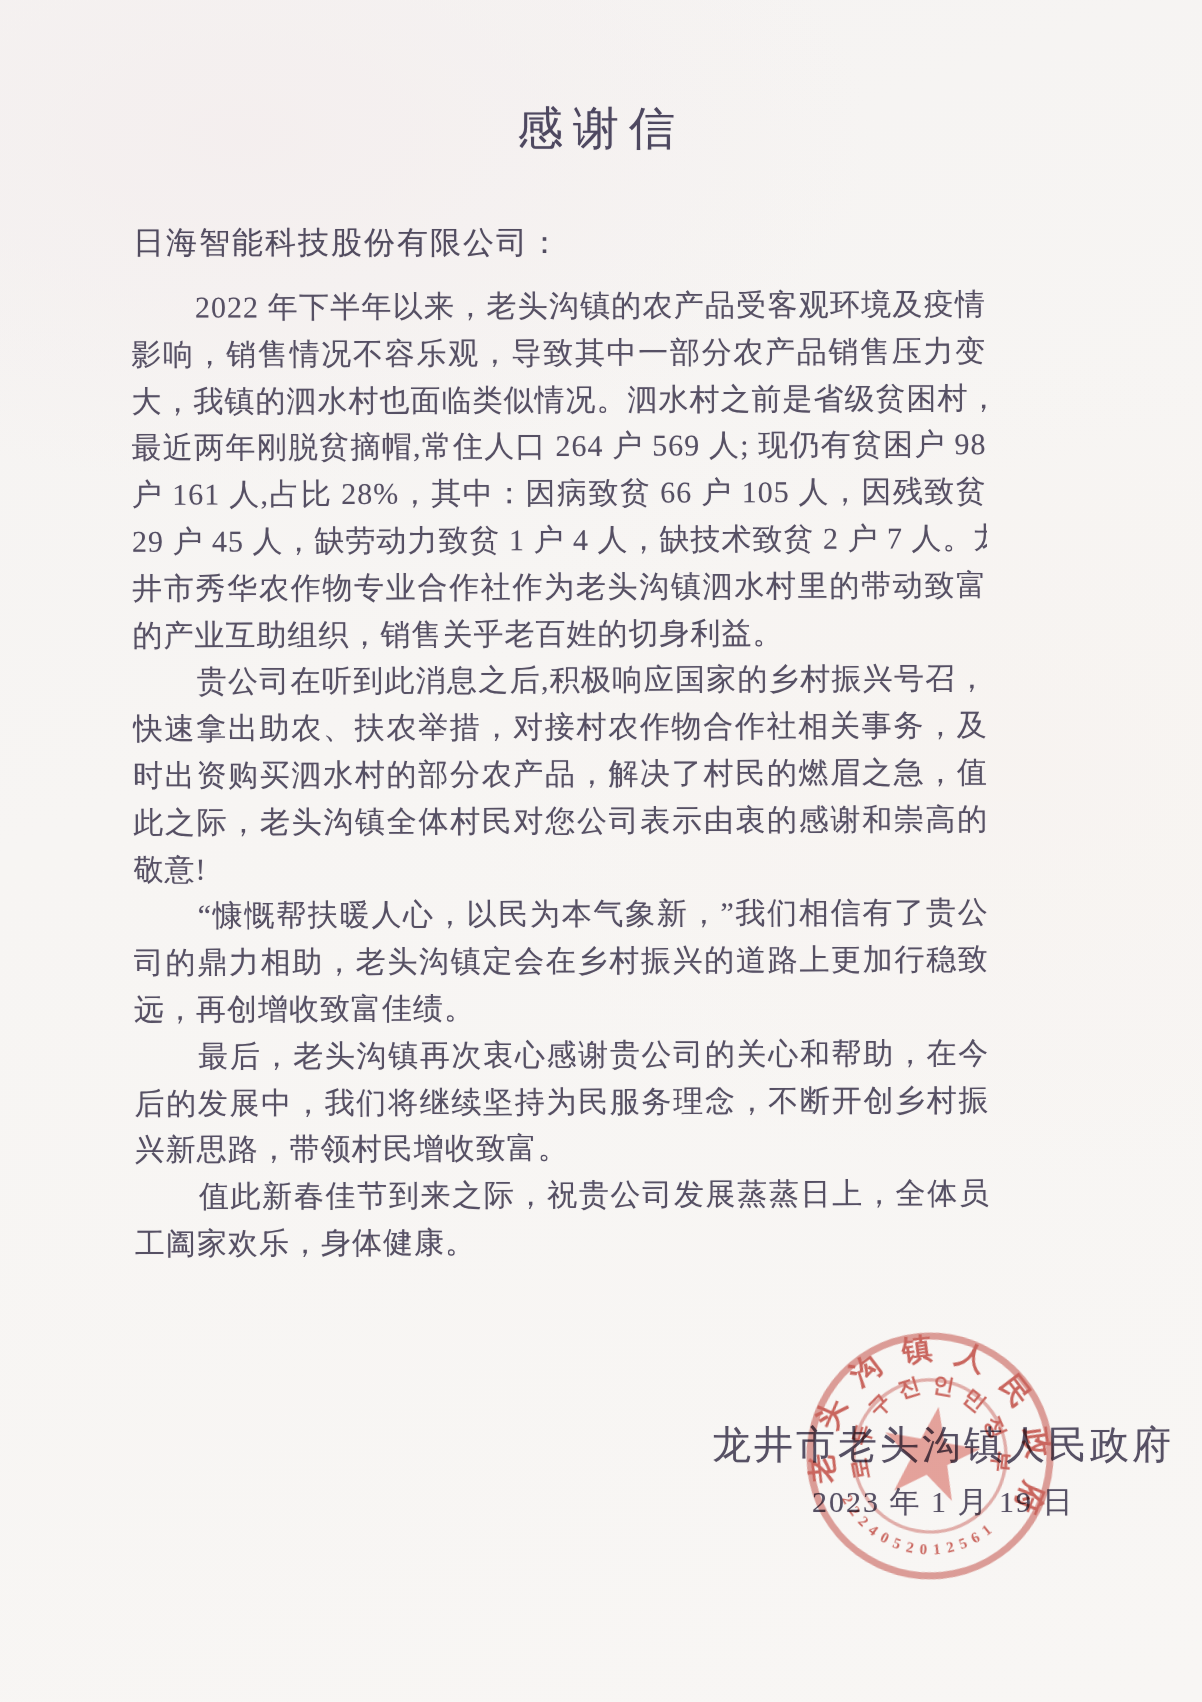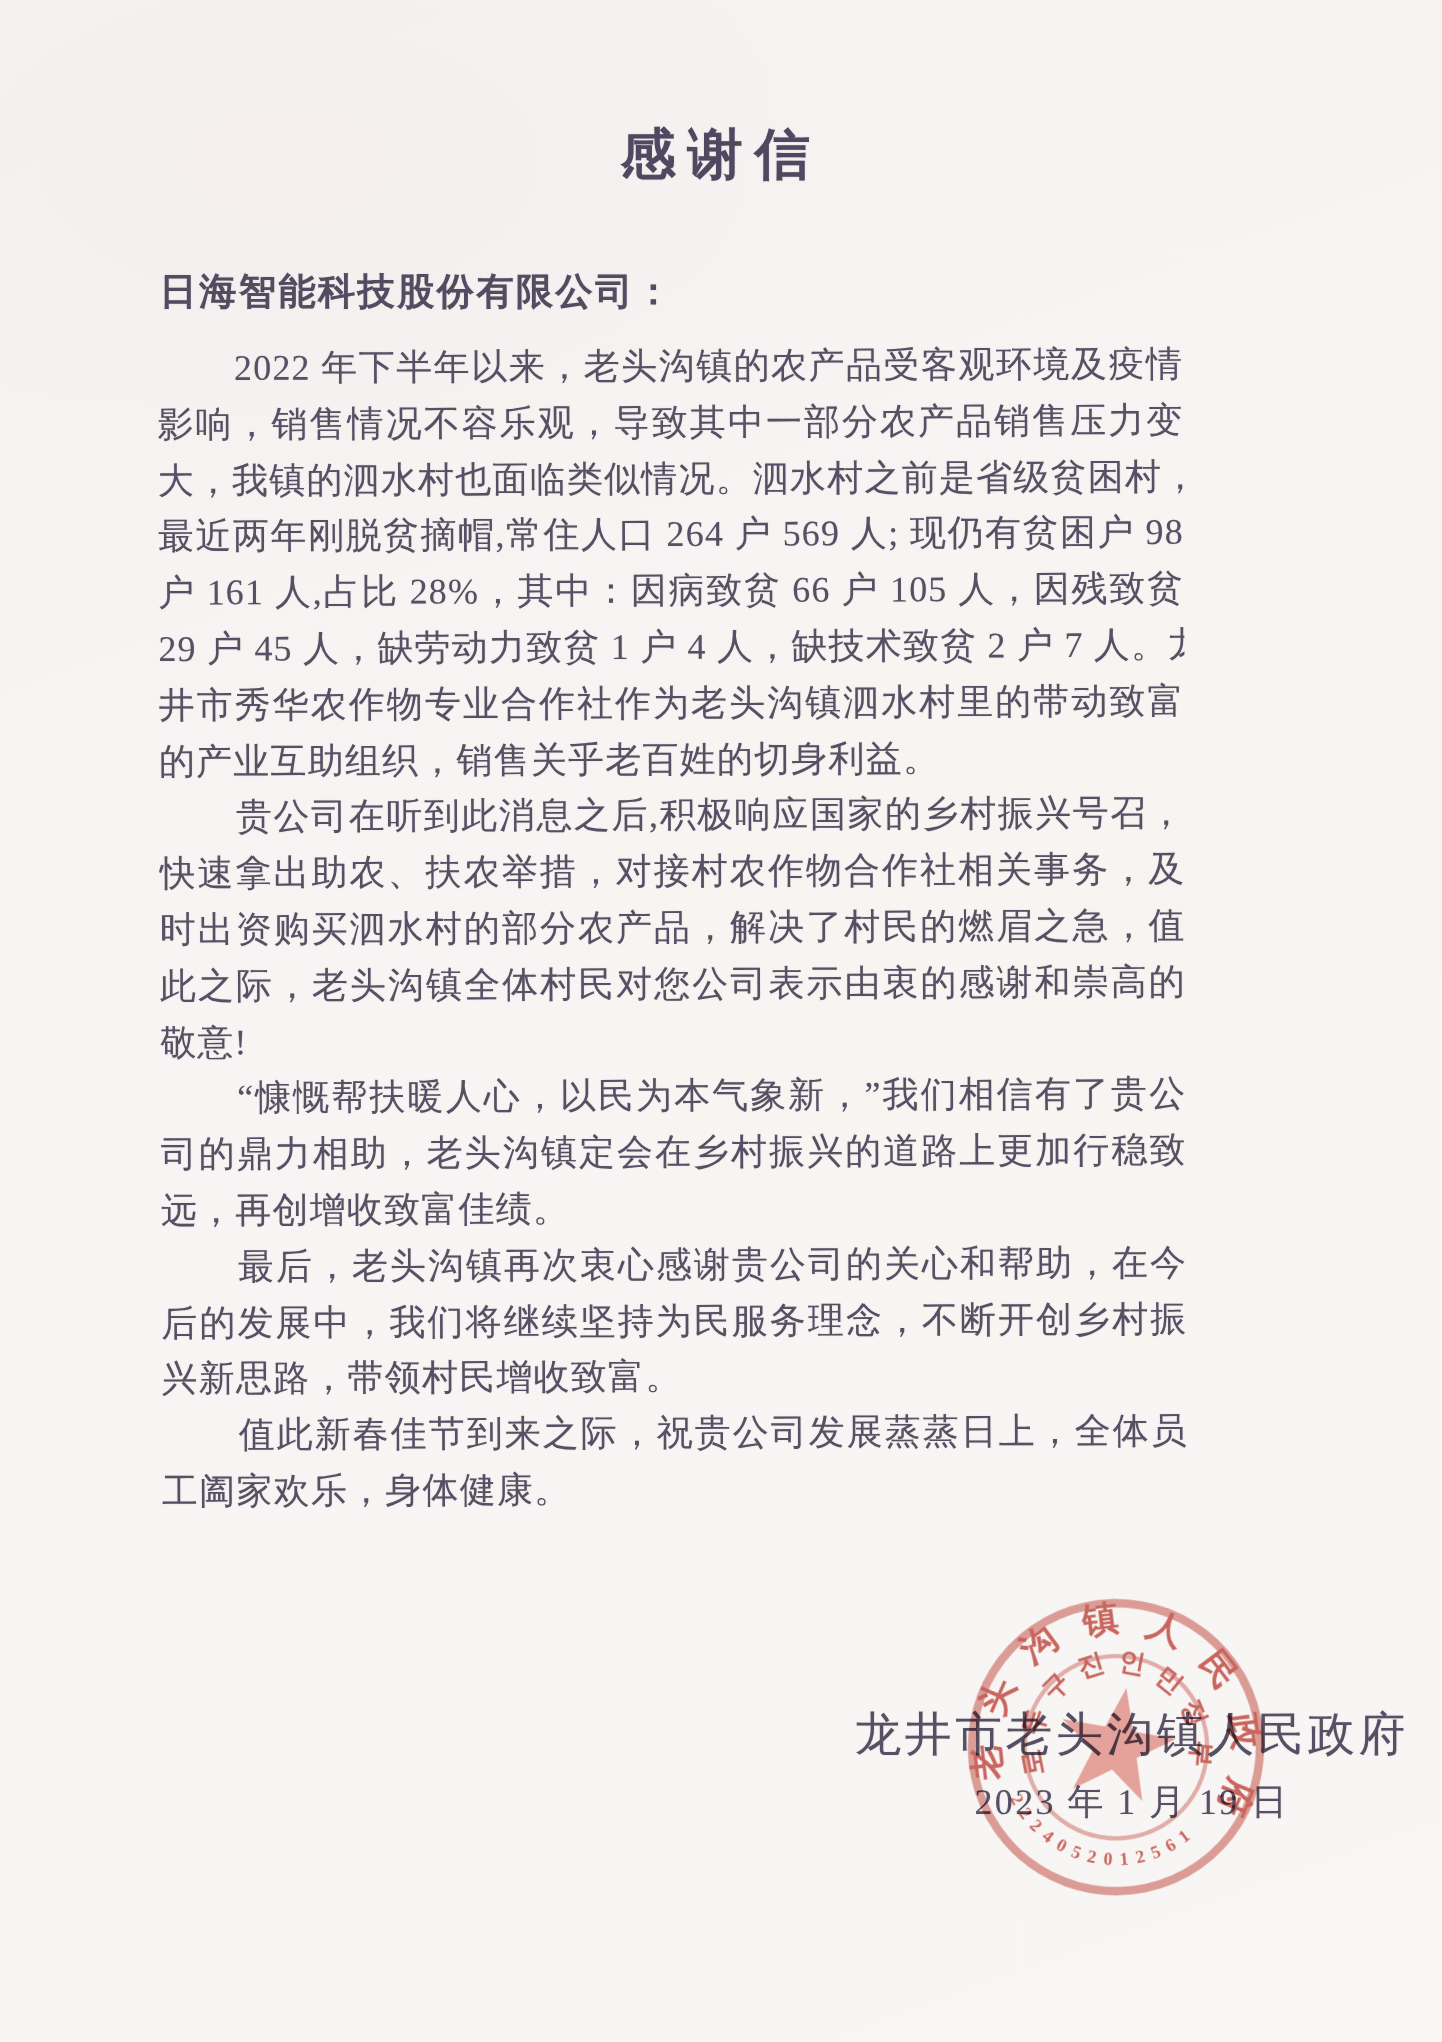--- a/index.html
+++ b/index.html
@@ -23,31 +23,31 @@
       linear-gradient(160deg, #f5f3f2 0%, #f7f5f3 40%, #f8f6f4 100%);
   }
   .ink { color: #565064; }
   .letter-title {
     position: absolute;
     top: 98px;
     left: 0;
     width: 100%;
     text-align: center;
     font-size: 46px;
-    font-weight: 700;
+    font-weight: 400;
     letter-spacing: 10px;
     color: #4e4860;
     text-shadow: 0 0 1px rgba(78,72,96,0.35);
   }
   .salutation {
     position: absolute;
     top: 222px;
     left: 133px;
     font-size: 31px;
-    font-weight: 700;
+    font-weight: 400;
     letter-spacing: 2px;
     color: #524c60;
     text-shadow: 0 0 1px rgba(82,76,96,0.3);
   }
   .letter-body {
     position: absolute;
     top: 283px;
     left: 133px;
     width: 855px;
     transform: rotate(-0.25deg);

